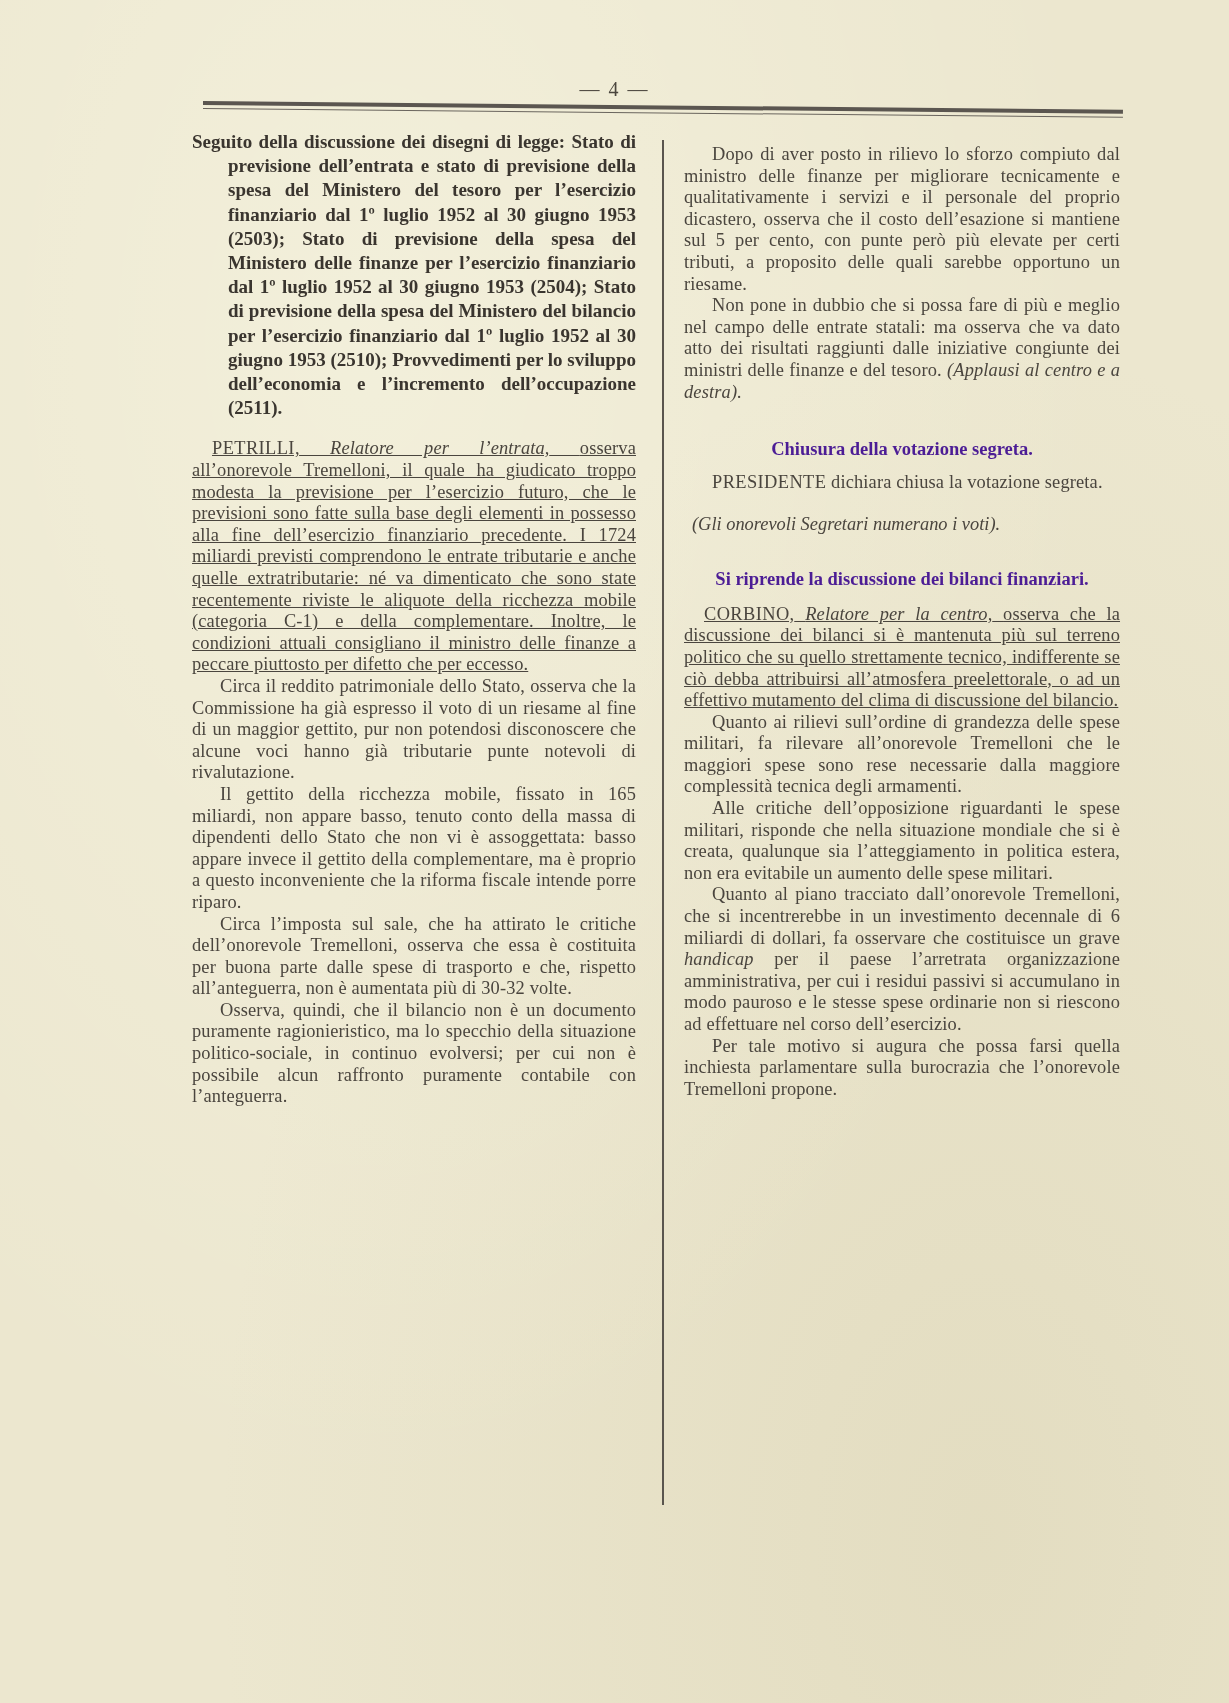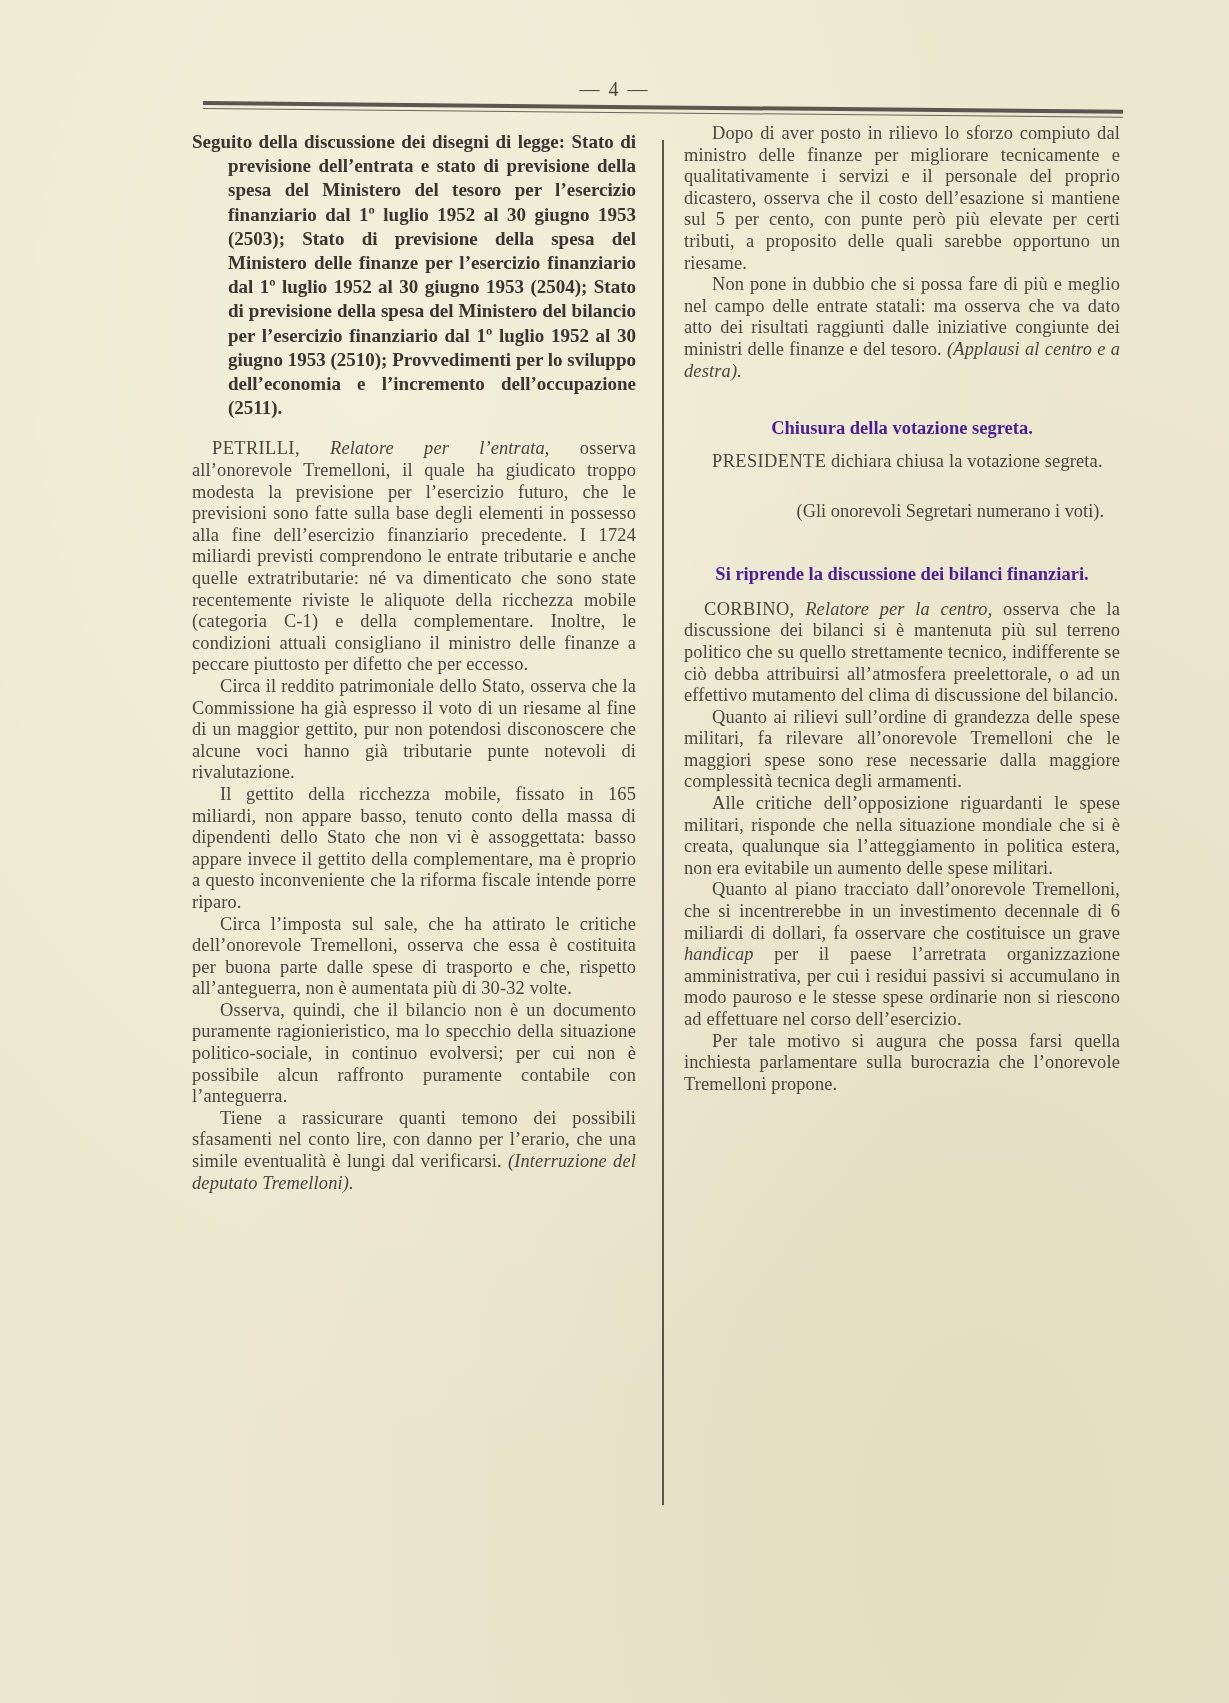--- a/index.html
+++ b/index.html
@@ -23,39 +23,39 @@
   .rule2 {
     position: absolute; left: 203px; width: 920px; top: 108px; height: 1px;
     background: #6a655e; transform: rotate(0.55deg); transform-origin: left center;
   }
   .col-divider {
     position: absolute; left: 662px; top: 140px; width: 2px; height: 1365px;
     background: #5a554e;
   }
   .col { position: absolute; text-align: justify; }
   .col-left { left: 192px; top: 130px; width: 444px; }
-  .col-right { left: 684px; top: 123px; width: 436px; }
+  .col-right { left: 684px; top: 144px; width: 436px; }
 
   .heading-main {
     font-weight: bold; font-size: 19px; line-height: 24.2px;
     color: #3a352f; padding-left: 36px; text-indent: -36px;
     margin: 0 0 18px 0; text-align: justify;
   }
   p.body {
     font-size: 18.4px; line-height: 21.6px; margin: 0; text-indent: 28px;
     color: #4a453e; letter-spacing: 0.15px;
   }
-  p.body.first { text-indent: 20px; }
+  p.body.first { text-indent: 20px; text-decoration: underline; }
   .speaker { letter-spacing: 0.4px; }
   em { font-style: italic; }
   .section-title {
     font-weight: bold; font-size: 18.5px; text-align: center; color: #4c1d95;
     margin: 0;
   }
-  .centered-note { text-align: right; font-size: 18.4px; margin: 16px; color: #4a453e; }
+  .centered-note { text-align: left; font-size: 18.4px; font-style: italic; margin: 8px; color: #4a453e; }
 </style>
 </head>
 <body>
 
 <div class="page-number">— 4 —</div>
 <div class="rule"></div>
 <div class="rule2"></div>
 <div class="col-divider"></div>
 
 <div class="col col-left">
@@ -63,24 +63,20 @@
 
   <p class="body first">
     <span class="speaker">PETRILLI,</span>
     <em>Relatore per l’entrata,</em>
     <span>osserva all’onorevole Tremelloni, il quale ha giudicato troppo modesta la previsione per l’esercizio futuro, che le previsioni sono fatte sulla base degli elementi in possesso alla fine dell’esercizio finanziario precedente. I 1724 miliardi previsti comprendono le entrate tributarie e anche quelle extratributarie: né va dimenticato che sono state recentemente riviste le aliquote della ricchezza mobile (categoria C-1) e della complementare. Inoltre, le condizioni attuali consigliano il ministro delle finanze a peccare piuttosto per difetto che per eccesso.</span>
   </p>
   <p class="body">Circa il reddito patrimoniale dello Stato, osserva che la Commissione ha già espresso il voto di un riesame al fine di un maggior gettito, pur non potendosi disconoscere che alcune voci hanno già tributarie punte notevoli di rivalutazione.</p>
   <p class="body">Il gettito della ricchezza mobile, fissato in 165 miliardi, non appare basso, tenuto conto della massa di dipendenti dello Stato che non vi è assoggettata: basso appare invece il gettito della complementare, ma è proprio a questo inconveniente che la riforma fiscale intende porre riparo.</p>
   <p class="body">Circa l’imposta sul sale, che ha attirato le critiche dell’onorevole Tremelloni, osserva che essa è costituita per buona parte dalle spese di trasporto e che, rispetto all’anteguerra, non è aumentata più di 30-32 volte.</p>
   <p class="body">Osserva, quindi, che il bilancio non è un documento puramente ragionieristico, ma lo specchio della situazione politico-sociale, in continuo evolversi; per cui non è possibile alcun raffronto puramente contabile con l’anteguerra.</p>
-  <p class="body">
-    <span>Tiene a rassicurare quanti temono dei possibili sfasamenti nel conto lire, con danno per l’erario, che una simile eventualità è lungi dal verificarsi.</span>
-    <em>(Interruzione del deputato Tremelloni).</em>
-  </p>
 </div>
 
 <div class="col col-right">
   <p class="body">Dopo di aver posto in rilievo lo sforzo compiuto dal ministro delle finanze per migliorare tecnicamente e qualitativamente i servizi e il personale del proprio dicastero, osserva che il costo dell’esazione si mantiene sul 5 per cento, con punte però più elevate per certi tributi, a proposito delle quali sarebbe opportuno un riesame.</p>
   <p class="body">
     <span>Non pone in dubbio che si possa fare di più e meglio nel campo delle entrate statali: ma osserva che va dato atto dei risultati raggiunti dalle iniziative congiunte dei ministri delle finanze e del tesoro.</span>
     <em>(Applausi al centro e a destra).</em>
   </p>
 
   <div style="height: 36px;"></div>

